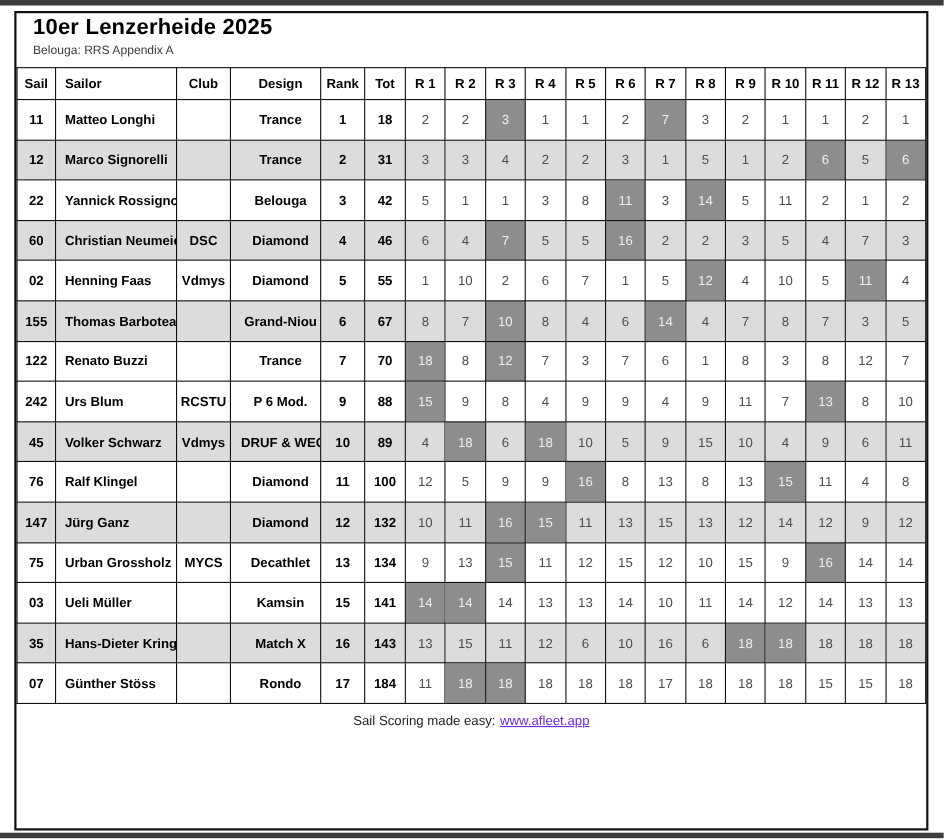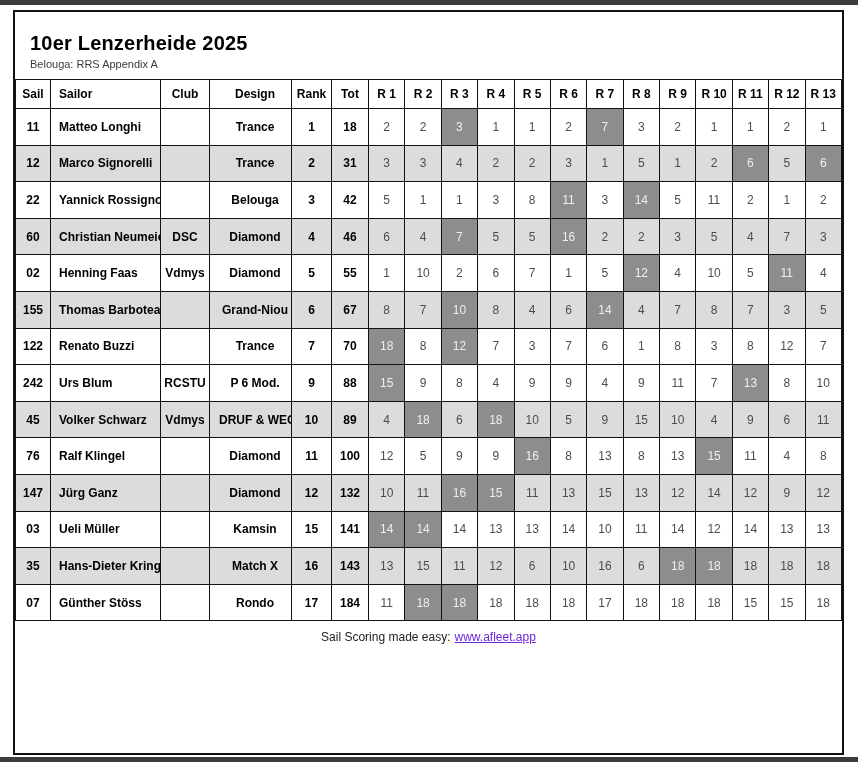--- a/index.html
+++ b/index.html
@@ -14,21 +14,21 @@
   .edge-top { top: 0; height: 5px; }
   .edge-bottom { bottom: 2px; height: 5px; }
 
   .sheet {
     position: absolute;
     left: 13px; top: 10px;
     width: 831px; height: 745px;
     border: 2px solid #111;
     background: #fff;
   }
-  .title-block { padding: 20px 15px 9px 15px; }
+  .title-block { padding: 2px 15px 9px 15px; }
   .title-block h1 {
     font-size: 20px; font-weight: 700; color: #000;
     letter-spacing: 0.2px;
   }
   .subtitle { font-size: 11px; color: #3a3a3a; margin-top: 3px; }
 
   table {
     width: 100%;
     border-collapse: collapse;
     table-layout: fixed;
@@ -338,20 +338,41 @@
           <td class="race">13</td>
           <td class="race">15</td>
           <td class="race">13</td>
           <td class="race">12</td>
           <td class="race">14</td>
           <td class="race">12</td>
           <td class="race">9</td>
           <td class="race">12</td>
         </tr>
         <tr>
+          <td class="sail">75</td>
+          <td class="sailor">Urban Grossholz</td>
+          <td class="club">MYCS</td>
+          <td class="design">Decathlet</td>
+          <td class="rank">13</td>
+          <td class="tot">134</td>
+          <td class="race">9</td>
+          <td class="race">13</td>
+          <td class="race discard">15</td>
+          <td class="race">11</td>
+          <td class="race">12</td>
+          <td class="race">15</td>
+          <td class="race">12</td>
+          <td class="race">10</td>
+          <td class="race">15</td>
+          <td class="race">9</td>
+          <td class="race discard">16</td>
+          <td class="race">14</td>
+          <td class="race">14</td>
+        </tr>
+        <tr>
           <td class="sail">03</td>
           <td class="sailor">Ueli Müller</td>
           <td class="club"></td>
           <td class="design">Kamsin</td>
           <td class="rank">15</td>
           <td class="tot">141</td>
           <td class="race discard">14</td>
           <td class="race discard">14</td>
           <td class="race">14</td>
           <td class="race">13</td>

